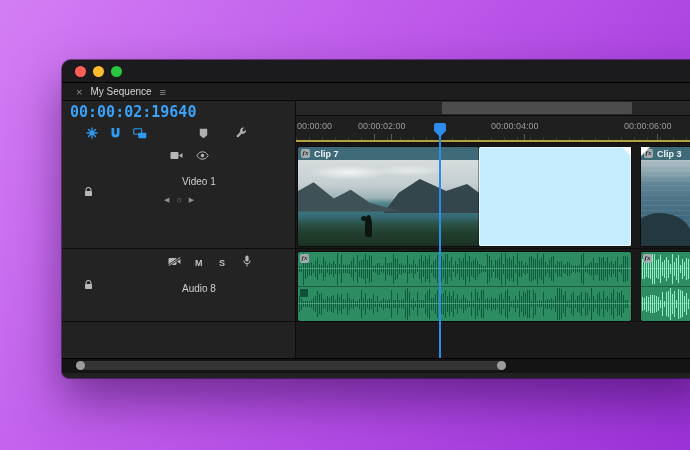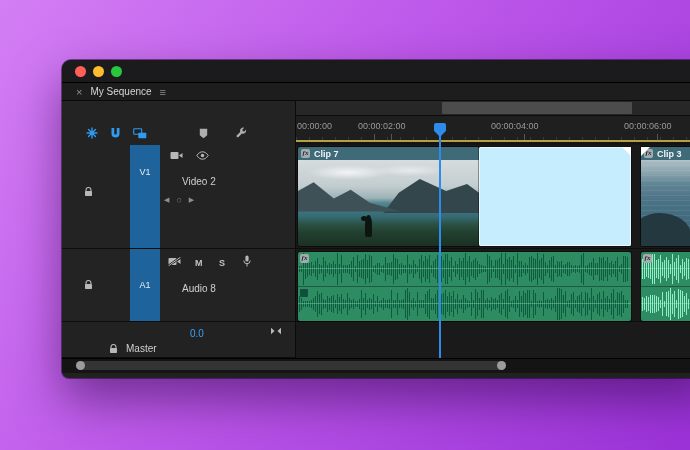--- a/index.html
+++ b/index.html
@@ -146,20 +146,21 @@
     <span class="light green"></span>
   </div>
 
   <div class="tabbar">
     <span class="tclose">×</span>
     <span class="ttitle">My Sequence</span>
     <span class="tmenu">≡</span>
   </div>
 
   <div class="controls">
+    <div class="timecode">00:00:02:19640</div>
     <div class="tools">
       <span class="ticon blue">
         <svg width="12" height="12" viewBox="0 0 12 12">
             <path d="M6 1v10M1 6h10M2.5 2.5l7 7M9.5 2.5l-7 7" stroke="currentColor" stroke-width="1.4" stroke-linecap="round" fill="none"></path>
           </svg>
       </span>
       <span class="ticon blue">
         <svg width="11" height="12" viewBox="0 0 11 12">
             <path d="M1.5 1v5.5a4 4 0 0 0 8 0V1H6.8v5.3a1.3 1.3 0 0 1-2.6 0V1z" fill="currentColor"></path>
           </svg>
@@ -200,87 +201,66 @@
 
   <div class="theaders">
 
     <div class="trow v">
       <span class="icon lockV">
         <svg width="9" height="10" viewBox="0 0 9 10">
             <path d="M2 4V3a2.5 2.5 0 0 1 5 0v1" fill="none" stroke="currentColor" stroke-width="1.1"></path>
             <rect x="1" y="4" width="7" height="5" rx="0.8" fill="currentColor"></rect>
           </svg>
       </span>
-      <div class="tstrip">
-        <span class="idV">V1</span>
-      </div>
       <span class="icon syncV">
         <svg width="13" height="9" viewBox="0 0 13 9">
             <rect x="0.5" y="1" width="8" height="7" rx="1" fill="currentColor"></rect>
             <path d="M9 4.5L12.5 2v5z" fill="currentColor"></path>
           </svg>
       </span>
       <span class="icon eyeV">
         <svg width="13" height="9" viewBox="0 0 13 9">
             <path d="M.8 4.5C2.8 1.6 4.6.8 6.5.8s3.7.8 5.7 3.7c-2 2.9-3.8 3.7-5.7 3.7S2.8 7.4.8 4.5z" fill="none" stroke="currentColor" stroke-width="1"></path>
             <circle cx="6.5" cy="4.5" r="1.7" fill="currentColor"></circle>
           </svg>
       </span>
-      <div class="tname tnameV">Video 2</div>
+      <div class="tname tnameV">Video 1</div>
       <div class="kf">
         <span>◀</span>
         <span class="kfdot">○</span>
         <span>▶</span>
       </div>
     </div>
 
     <div class="trow a">
       <span class="icon lockA">
         <svg width="9" height="10" viewBox="0 0 9 10">
             <path d="M2 4V3a2.5 2.5 0 0 1 5 0v1" fill="none" stroke="currentColor" stroke-width="1.1"></path>
             <rect x="1" y="4" width="7" height="5" rx="0.8" fill="currentColor"></rect>
           </svg>
       </span>
-      <div class="tstrip">
-        <span class="idA">A1</span>
-      </div>
       <span class="icon camA">
         <svg width="13" height="9" viewBox="0 0 13 9">
             <rect x="0.5" y="1" width="8" height="7" rx="1" fill="currentColor"></rect>
             <path d="M9 4.5L12.5 2v5z" fill="currentColor"></path>
             <path d="M0.5 8.8L12.5 0.2" stroke="#232323" stroke-width="2.2"></path>
             <path d="M0.5 8.8L12.5 0.2" stroke="currentColor" stroke-width="1"></path>
           </svg>
       </span>
       <span class="btnM">M</span>
       <span class="btnS">S</span>
       <span class="icon micA">
         <svg width="8" height="12" viewBox="0 0 8 12">
             <rect x="2.4" y="0.5" width="3.2" height="6" rx="1.6" fill="currentColor"></rect>
             <path d="M0.8 5.5a3.2 3.2 0 0 0 6.4 0M4 9v2.5" fill="none" stroke="currentColor" stroke-width="1"></path>
           </svg>
       </span>
       <div class="tname tnameA">Audio 8</div>
     </div>
 
-    <div class="trow m">
-      <span class="mval">0.0</span>
-      <span class="icon collapseM">
-        <svg width="12" height="8" viewBox="0 0 12 8">
-            <path d="M1 0.8l3.6 3.2L1 7.2zM11 0.8L7.4 4 11 7.2z" fill="currentColor"></path>
-          </svg>
-      </span>
-      <span class="icon lockM">
-        <svg width="9" height="10" viewBox="0 0 9 10">
-            <path d="M2 4V3a2.5 2.5 0 0 1 5 0v1" fill="none" stroke="currentColor" stroke-width="1.1"></path>
-            <rect x="1" y="4" width="7" height="5" rx="0.8" fill="currentColor"></rect>
-          </svg>
-      </span>
-      <div class="mname">Master</div>
-    </div>
 
   </div>
 
   <div class="tcontent">
 
     <div class="lane-v">
       <div class="vclip clip1">
         <div class="chead">
           <span class="fx">fx</span>
           <span>Clip 7</span>

